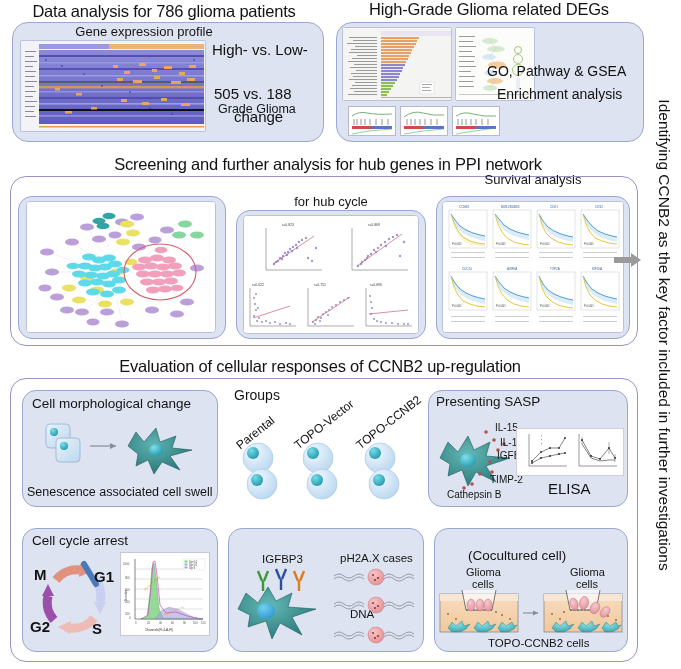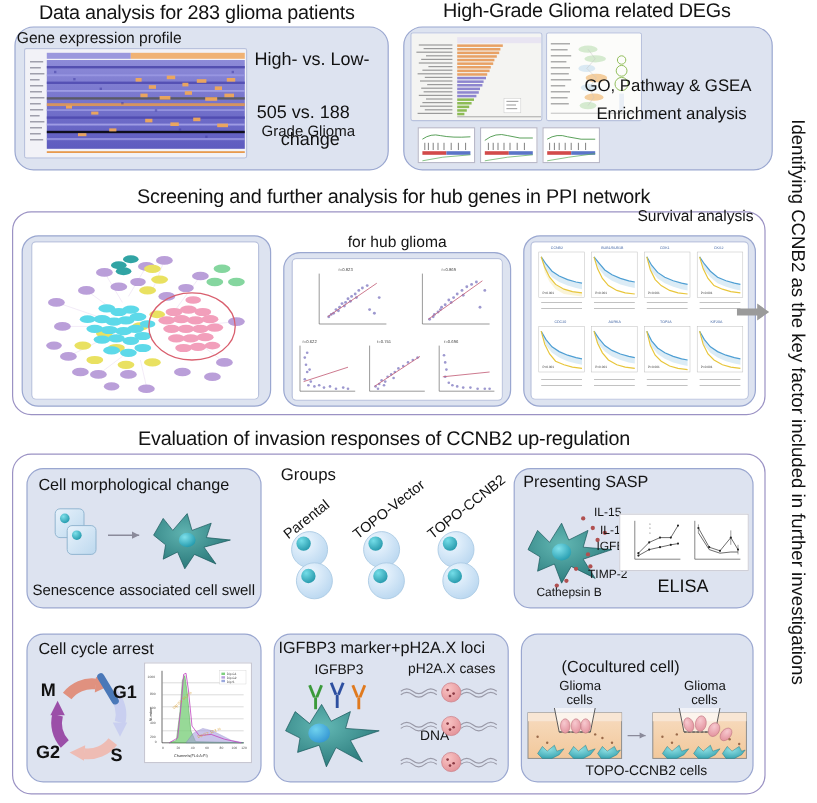--- a/index.html
+++ b/index.html
@@ -50,21 +50,21 @@
     letter-spacing:-.2px;
     color:#121212;
     white-space:nowrap;
   }
   .p-title{
     position:absolute;
     font-size:13px;
     color:#141414;
     white-space:nowrap;
   }
-  .p-title.c{}
+  .p-title.c{text-align:center;}
   .lab{position:absolute;font-size:11px;color:#141414;white-space:nowrap;}
   .lab-sm{position:absolute;font-size:9px;color:#141414;white-space:nowrap;}
   .big-note{position:absolute;font-size:15px;color:#111;white-space:nowrap;}
 
   
   .vert{
     position:absolute;
     right:2px; top:0;
     width:30px; height:669px;
   }
@@ -93,21 +93,21 @@
     color:#111;
   }
   .elisa{position:absolute;background:#fff;border:1px solid #cfcfd8;box-sizing:border-box;}
   .flow{position:absolute;background:#fff;border:1px solid #c7c7d2;box-sizing:border-box;}
 </style>
 </head>
 <body>
 
 <div class="fig">
 
-  <div class="sect-title" style="left:4px;top:2px;width:320px;">Data analysis for 283 glioma patients</div>
+  <div class="sect-title" style="left:4px;top:2px;width:320px;">Data analysis for 786 glioma patients</div>
 
   <div class="sect-title" style="left:334px;top:0px;width:310px;">High-Grade Glioma related DEGs</div>
 
   <div class="panel-flat" style="left:12px;top:22px;width:312px;height:120px;">
   </div>
   <div class="p-title c" style="left:14px;top:24px;width:260px;font-size:13px;">Gene expression profile</div>
 
   <div class="white-box" style="left:20px;top:40px;width:186px;height:92px;border-radius:2px;background:#efeff6;">
     <svg width="186" height="92" viewBox="0 0 186 92">
       <defs>
@@ -478,21 +478,21 @@
           <ellipse cx="126" cy="88" rx="7" ry="3.4"></ellipse>
             <ellipse cx="138" cy="87" rx="7" ry="3.4"></ellipse>
           <ellipse cx="150" cy="86" rx="6.5" ry="3.2"></ellipse>
             <ellipse cx="134" cy="48" rx="6.5" ry="3.2"></ellipse>
         </g>
       </g>
       <ellipse cx="133" cy="70" rx="36" ry="28" fill="none" stroke="#d95f6e" stroke-width="1.1"></ellipse>
     </svg>
   </div>
 
-  <div class="p-title c" style="left:246px;top:194px;width:170px;text-align:center;">for hub glioma</div>
+  <div class="p-title c" style="left:246px;top:194px;width:170px;text-align:center;">for hub cycle</div>
   <div class="panel" style="left:236px;top:210px;width:190px;height:129px;">
   </div>
   <div class="white-box" style="left:243px;top:215px;width:176px;height:119px;border-radius:4px;">
     <svg width="176" height="119" viewBox="0 0 176 119">
       <rect width="176" height="119" fill="#fff"></rect>
 
       <g transform="translate(22,12)">
         <line x1="0" y1="42" x2="56" y2="42" stroke="#555" stroke-width="0.5"></line>
         <line x1="0" y1="0" x2="0" y2="42" stroke="#555" stroke-width="0.5"></line>
         <g fill="#8d87c7" opacity="0.85">
@@ -612,21 +612,21 @@
           <circle cx="32" cy="36" r="1.1"></circle>
             <circle cx="38" cy="36" r="1.1"></circle>
             <circle cx="42" cy="36" r="1.1"></circle>
         </g>
         <line x1="3" y1="26" x2="42" y2="22" stroke="#c4607a" stroke-width="0.7"></line>
         <text x="4" y="-2" font-size="3.5" fill="#444" font-family="Liberation Sans">r=0.696</text>
       </g>
     </svg>
   </div>
 
-  <div class="p-title c" style="left:438px;top:172px;width:190px;text-align:right;">Survival analysis</div>
+  <div class="p-title c" style="left:438px;top:172px;width:190px;text-align:center;">Survival analysis</div>
   <div class="panel" style="left:436px;top:196px;width:194px;height:143px;">
   </div>
   <div class="white-box" style="left:442px;top:201px;width:182px;height:132px;border-radius:4px;">
     <svg width="182" height="132" viewBox="0 0 182 132">
       <rect width="182" height="132" fill="#fff"></rect>
       <g id="kmrow">
 
         <g transform="translate(6,8)">
           <rect x="0" y="0" width="38" height="38" fill="#fff" stroke="#bbb" stroke-width="0.4"></rect>
           <path d="M2 4 L6 10 L11 16 L17 20 L24 23 L31 25 L36 26" fill="none" stroke="#4f9fd4" stroke-width="1"></path>
@@ -711,21 +711,21 @@
             <rect x="140" y="114" width="34" height="0.5"></rect>
           <rect x="8" y="119" width="34" height="0.5"></rect>
             <rect x="52" y="119" width="34" height="0.5"></rect>
           <rect x="96" y="119" width="34" height="0.5"></rect>
             <rect x="140" y="119" width="34" height="0.5"></rect>
         </g>
       </g>
     </svg>
   </div>
 
-  <div class="sect-title" style="left:85px;top:357px;width:470px;">Evaluation of invasion responses of CCNB2 up-regulation</div>
+  <div class="sect-title" style="left:85px;top:357px;width:470px;">Evaluation of cellular responses of CCNB2 up-regulation</div>
 
   <div class="outer" style="left:10px;top:378px;width:628px;height:284px;"></div>
 
   <div class="panel" style="left:22px;top:390px;width:196px;height:117px;">
   </div>
   <div class="p-title" style="left:32px;top:396px;font-size:13.5px;">Cell morphological change</div>
   <div class="lab" style="left:27px;top:485px;font-size:12.5px;">Senescence associated cell swell</div>
 
   <svg style="position:absolute;left:40px;top:420px;" width="160" height="62" viewBox="0 0 160 62">
     <defs>
@@ -960,21 +960,20 @@
           <text x="72" y="71">100</text>
         <text x="80" y="71">120</text>
       </g>
       <text x="24" y="78" font-size="3.2" fill="#333" font-family="Liberation Sans">Channels(FL4-A-FI)</text>
       <text x="6" y="48" font-size="3.2" fill="#333" font-family="Liberation Sans" transform="rotate(-90 6 48)">Number</text>
     </svg>
   </div>
 
   <div class="panel" style="left:228px;top:528px;width:196px;height:124px;">
   </div>
-  <div class="p-title" style="left:232px;top:532px;font-size:13.5px;">IGFBP3 marker+pH2A.X loci</div>
 
   <div class="lab" style="left:262px;top:553px;font-size:11.5px;">IGFBP3</div>
 
   <svg style="position:absolute;left:232px;top:565px;" width="110" height="82" viewBox="0 0 110 82">
     <defs>
       <radialGradient id="cellg3" cx="0.4" cy="0.35" r="0.85">
         <stop offset="0" stop-color="#63b8b4"></stop>
           <stop offset="1" stop-color="#1d6b6e"></stop>
       </radialGradient>
       <radialGradient id="nuc3" cx="0.35" cy="0.3" r="0.85">

